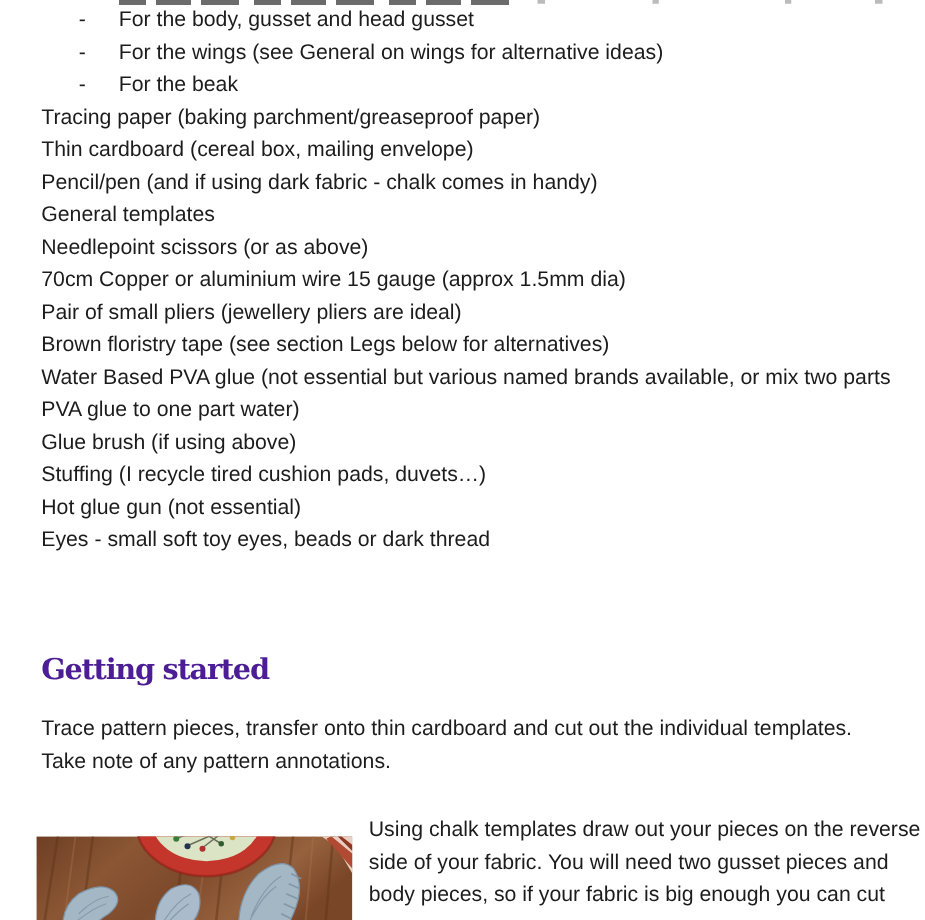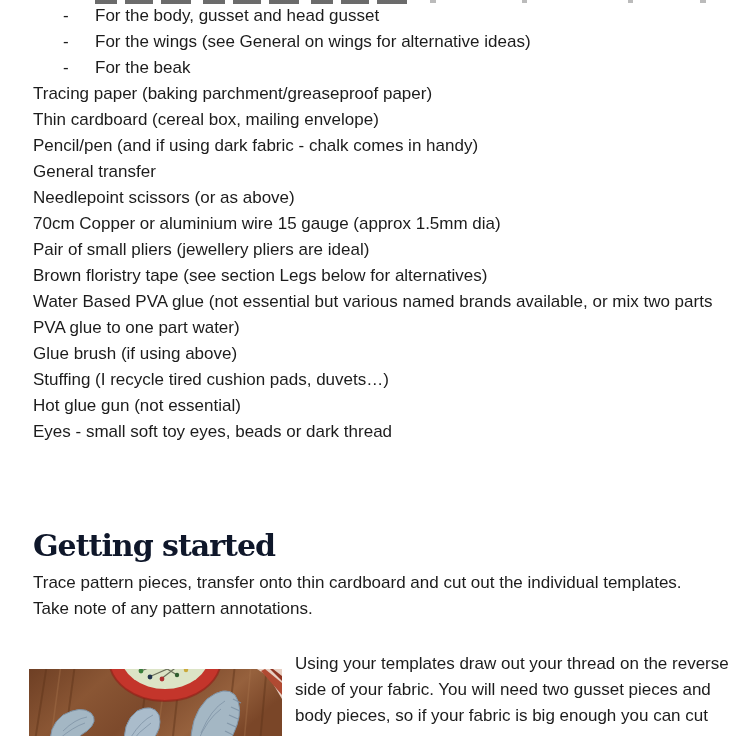--- a/index.html
+++ b/index.html
@@ -28,23 +28,23 @@
   .bullet-row{white-space:nowrap;}
   .bullet-dash{display:inline-block;width:32px;}
 
   .materials{position:absolute;top:81px;left:33px;width:707px;line-height:26px;overflow:hidden;}
   .materials .line{white-space:nowrap;}
 
   .section-heading{
     position:absolute;top:503px;left:33px;
     font-family:"DejaVu Serif", serif;
     font-weight:700;
-    font-size:30px;
+    font-size:23px;
     letter-spacing:-1px;
-    color:#0f172a;
+    color:#4c1d95;
     white-space:nowrap;
   }
 
   .intro{position:absolute;top:570px;left:33px;width:707px;line-height:26px;overflow:hidden;}
   .intro .line{white-space:nowrap;}
 
   .figure-photo{
     position:absolute;top:669px;left:29px;width:253px;height:80px;
     overflow:hidden;
   }
@@ -65,21 +65,21 @@
   <div class="bullet-list">
     <div class="bullet-row"><span class="bullet-dash">-</span><span>For the body, gusset and head gusset</span></div>
     <div class="bullet-row"><span class="bullet-dash">-</span><span>For the wings (see General on wings for alternative ideas)</span></div>
     <div class="bullet-row"><span class="bullet-dash">-</span><span>For the beak</span></div>
   </div>
 
   <div class="materials">
     <div class="line">Tracing paper (baking parchment/greaseproof paper)</div>
     <div class="line">Thin cardboard (cereal box, mailing envelope)</div>
     <div class="line">Pencil/pen (and if using dark fabric - chalk comes in handy)</div>
-    <div class="line">General transfer</div>
+    <div class="line">General templates</div>
     <div class="line">Needlepoint scissors (or as above)</div>
     <div class="line">70cm Copper or aluminium wire 15 gauge (approx 1.5mm dia)</div>
     <div class="line">Pair of small pliers (jewellery pliers are ideal)</div>
     <div class="line">Brown floristry tape (see section Legs below for alternatives)</div>
     <div class="line">Water Based PVA glue (not essential but various named brands available, or mix two parts</div>
     <div class="line">PVA glue to one part water)</div>
     <div class="line">Glue brush (if using above)</div>
     <div class="line">Stuffing (I recycle tired cushion pads, duvets…)</div>
     <div class="line">Hot glue gun (not essential)</div>
     <div class="line">Eyes - small soft toy eyes, beads or dark thread</div>
@@ -150,18 +150,18 @@
         <line x1="200" y1="46" x2="209" y2="50"></line>
         <line x1="198" y1="54" x2="207" y2="58"></line>
         <line x1="196" y1="62" x2="204" y2="66"></line>
         <line x1="193" y1="70" x2="201" y2="74"></line>
       </g>
       <path d="M172 64 Q182 40 196 32 M168 74 Q178 50 192 40" stroke="#7f93a6" stroke-width="1" fill="none" opacity="0.8"></path>
     </svg>
   </div>
 
   <div class="figure-text">
-    <div class="line">Using your templates draw out your thread on the reverse</div>
+    <div class="line">Using chalk templates draw out your pieces on the reverse</div>
     <div class="line">side of your fabric. You will need two gusset pieces and</div>
     <div class="line">body pieces, so if your fabric is big enough you can cut</div>
   </div>
 
 </div>
 
 </body></html>

